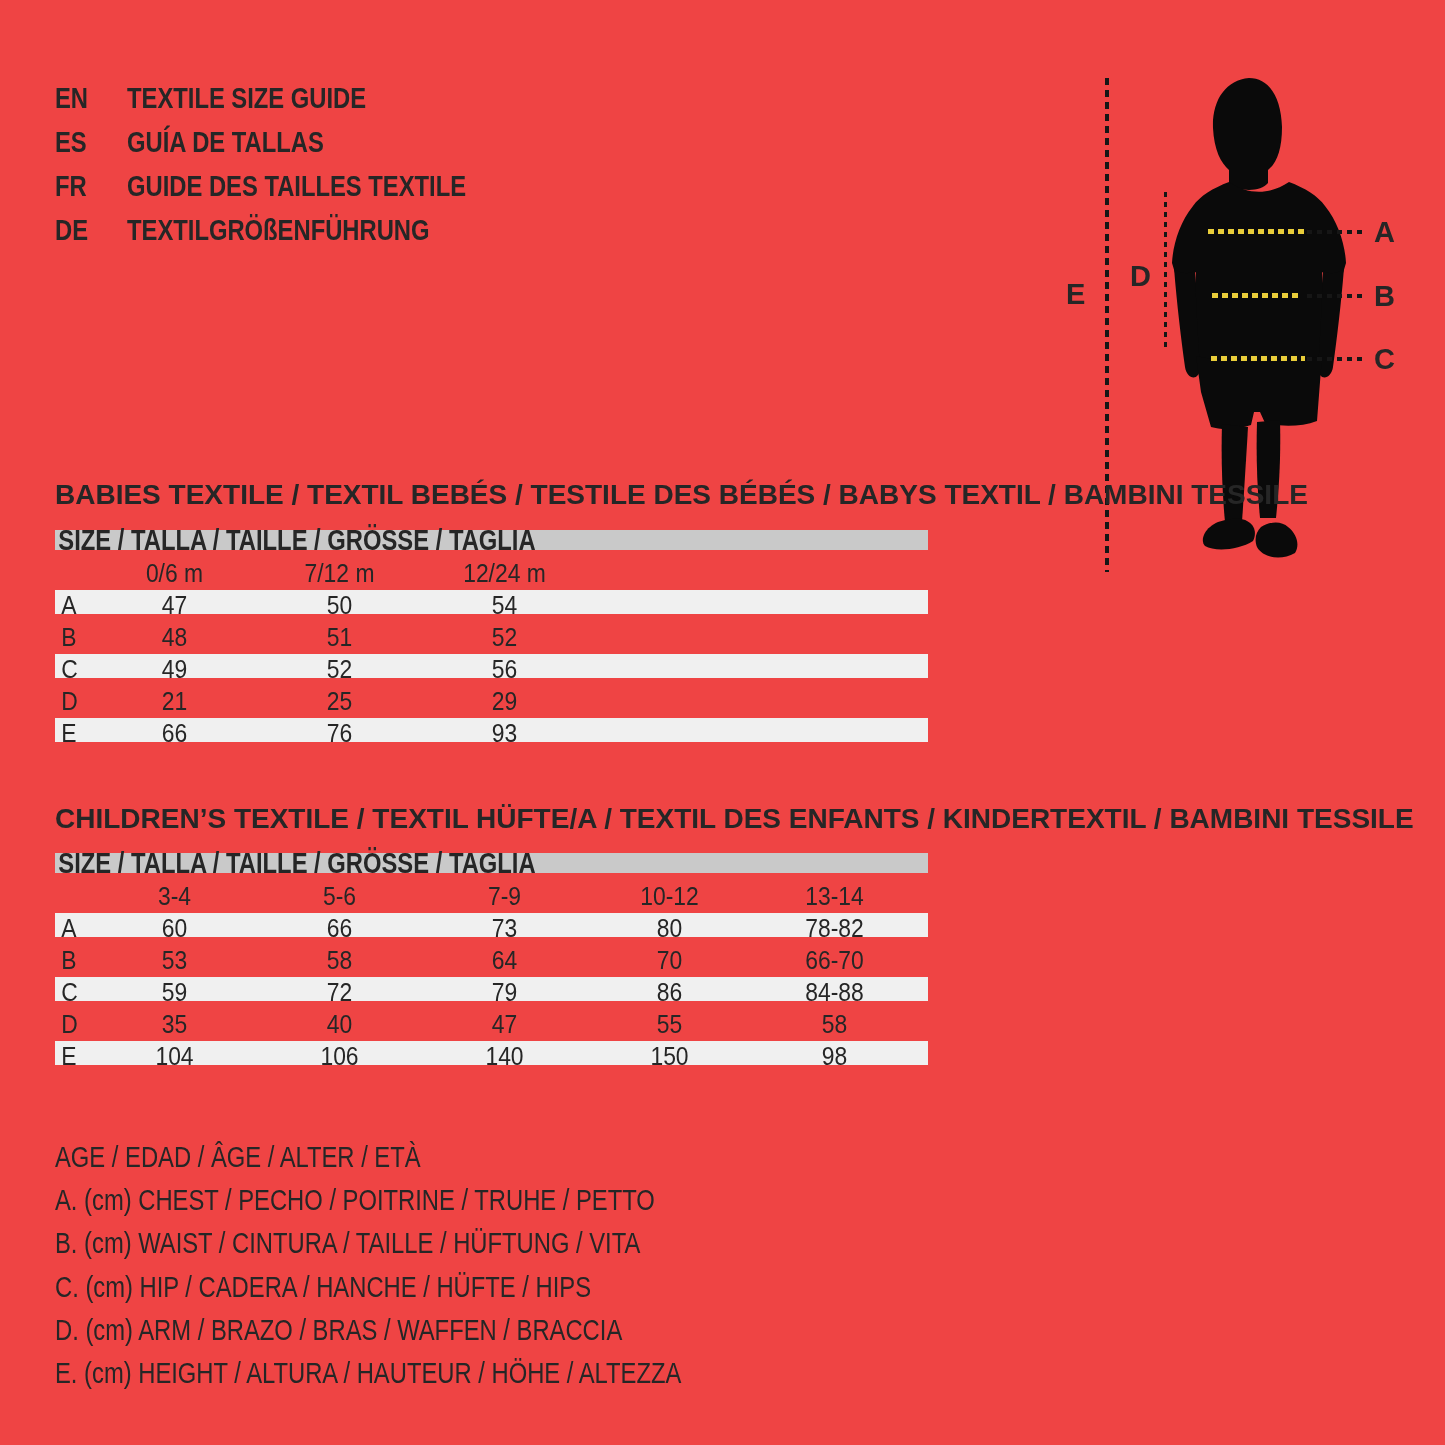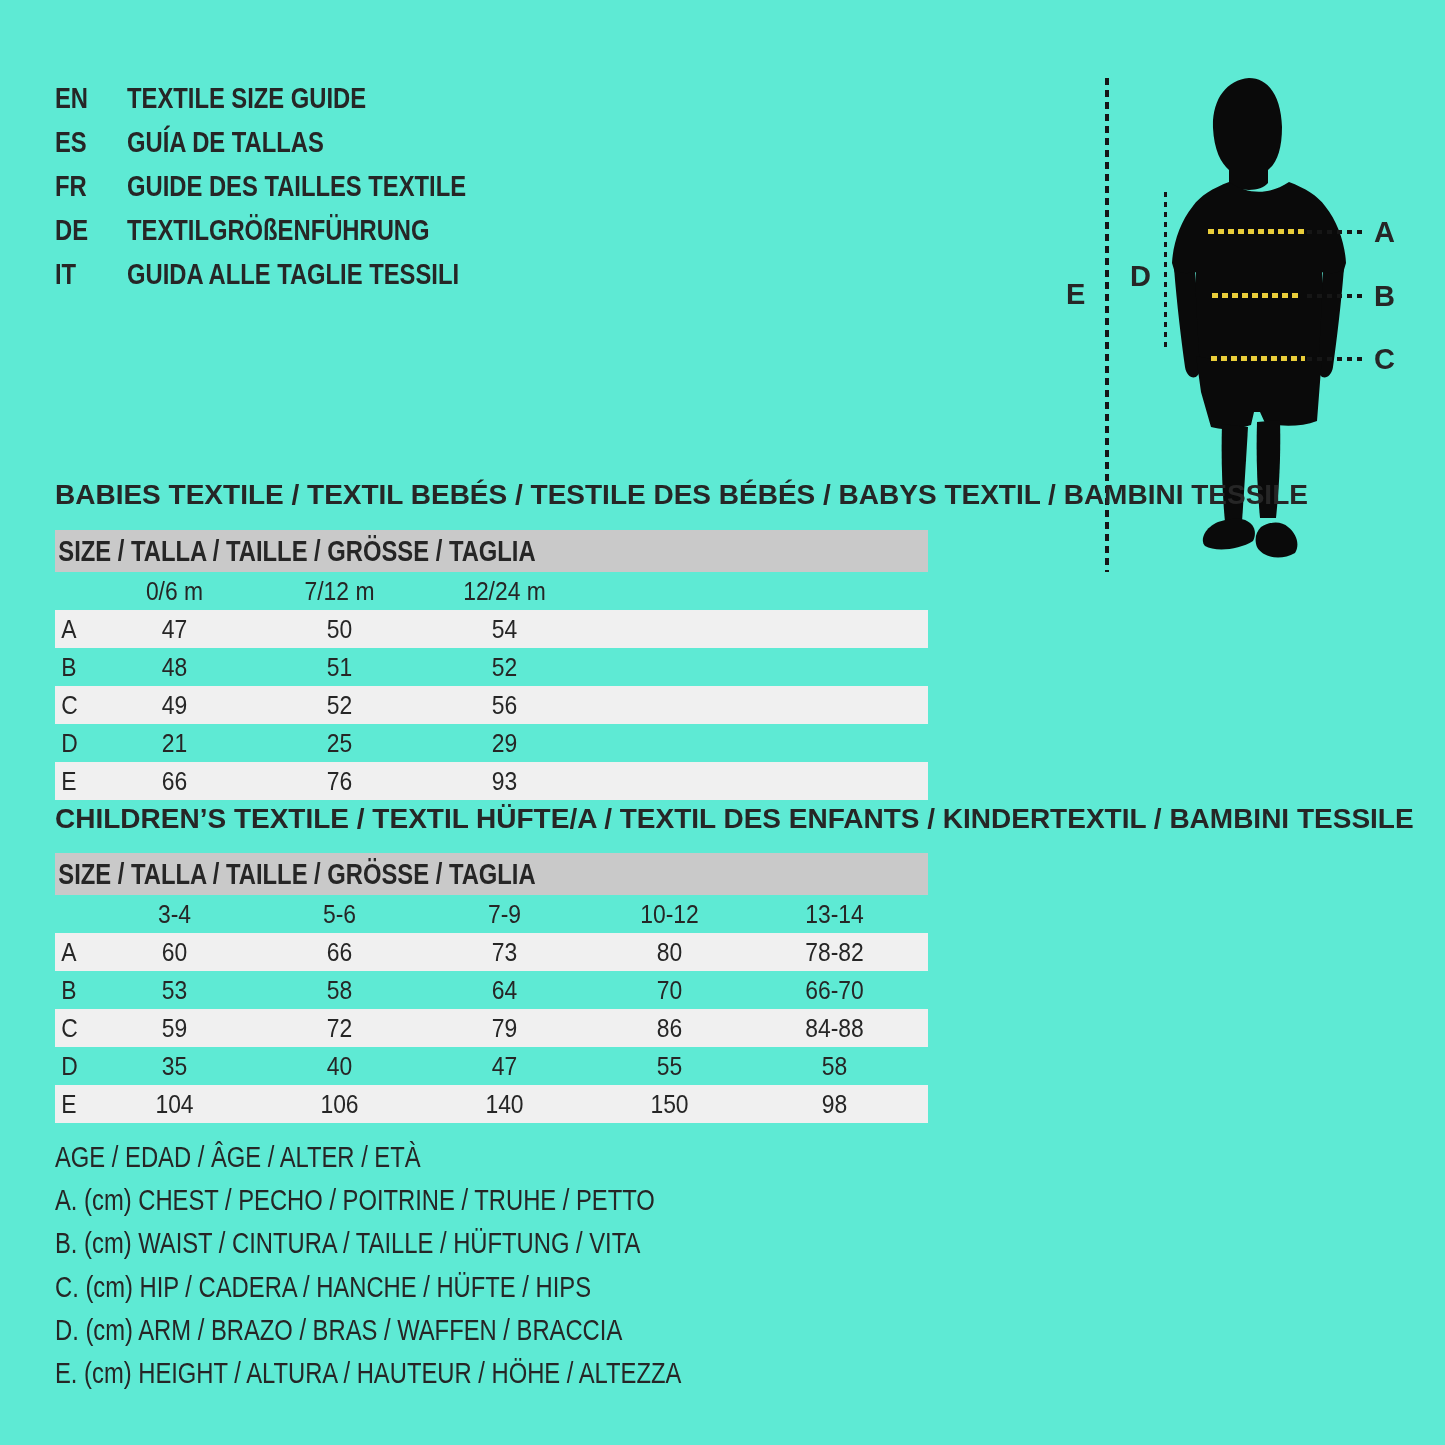--- a/index.html
+++ b/index.html
@@ -1,41 +1,41 @@
 <!DOCTYPE html>
 <html><head>
 <meta charset="utf-8">
 <style>
   html,body { margin:0; padding:0; }
   .page {
     position:relative; width:1445px; height:1445px;
-    background:#5eead4; overflow:hidden;
+    background:#ef4444; overflow:hidden;
     font-family:"Liberation Sans", sans-serif;
     color:#262626;
   }
   .abs { position:absolute; }
   .t { color:#262626; white-space:nowrap; }
   .cond { display:inline-block; transform:scaleX(.82); transform-origin:0 50%; }
 
   
   .lang-row { left:55px; height:32px; line-height:32px; }
   .lang-code { display:inline-block; width:72px; font-weight:700; font-size:29px;
                transform:scaleX(.82); transform-origin:0 50%; }
   .lang-title { font-weight:700; font-size:29px; }
 
   
   .head { font-weight:700; font-size:28px; line-height:30px;
           transform:scaleX(.75); transform-origin:0 50%; }
 
   
   .size-table { position:absolute; left:55px; width:873px; }
-  .size-bar { height:42px; background:#c9c9c9; display:flex; align-items:center; }
+  .size-bar { height:20px; background:#c9c9c9; display:flex; align-items:center; }
   .size-bar .bar-text { font-weight:700; font-size:29px; padding-left:4px; }
   .grid-row { display:grid; grid-template-columns:37px 165px 165px 165px 165px 165px;
-              height:38px; align-items:center; }
+              height:24px; align-items:center;margin-top:8px; }
   .grid-row.alt { background:#f0f0f0; }
   .cell { text-align:center; font-size:26px; font-weight:400; color:#262626;
           transform:scaleX(.88); transform-origin:50% 50%; white-space:nowrap; }
   .cell.lbl { text-align:left; padding-left:7px; transform-origin:0 50%; }
   .cell.colhead { font-weight:400; }
 
   
   .legend-line { left:55px; height:30px; line-height:30px; }
   .leg { font-weight:400; font-size:29px; }
 
@@ -59,23 +59,20 @@
     <span class="lang-code t">EN</span><span class="t cond lang-title">TEXTILE SIZE GUIDE</span>
   </div>
   <div class="abs lang-row" style="top:126px">
     <span class="lang-code t">ES</span><span class="t cond lang-title">GUÍA DE TALLAS</span>
   </div>
   <div class="abs lang-row" style="top:214px">
     <span class="lang-code t">DE</span><span class="t cond lang-title">TEXTILGRÖßENFÜHRUNG</span>
   </div>
   <div class="abs lang-row" style="top:170px">
     <span class="lang-code t">FR</span><span class="t cond lang-title">GUIDE DES TAILLES TEXTILE</span>
-  </div>
-  <div class="abs lang-row" style="top:258px">
-    <span class="lang-code t">IT</span><span class="t cond lang-title">GUIDA ALLE TAGLIE TESSILI</span>
   </div>
 
   <div class="abs vdash-e"></div>
   <div class="abs vdash-d"></div>
   <div class="abs mlabel" style="left:1066px;top:278px">E</div>
   <div class="abs mlabel" style="left:1130px;top:260px">D</div>
 
   <svg class="abs" style="left:1165px;top:70px" width="190" height="510" viewBox="0 0 190 510">
     <g fill="#0a0a0a">
       <path d="M 84,8 C 61,10 47,30 48,58 C 49,80 56,93 64,100 L 64,114 C 74,122 96,122 103,113 L 103,100 C 112,93 117,79 117,57 C 116,27 104,8 84,8 Z"></path>

